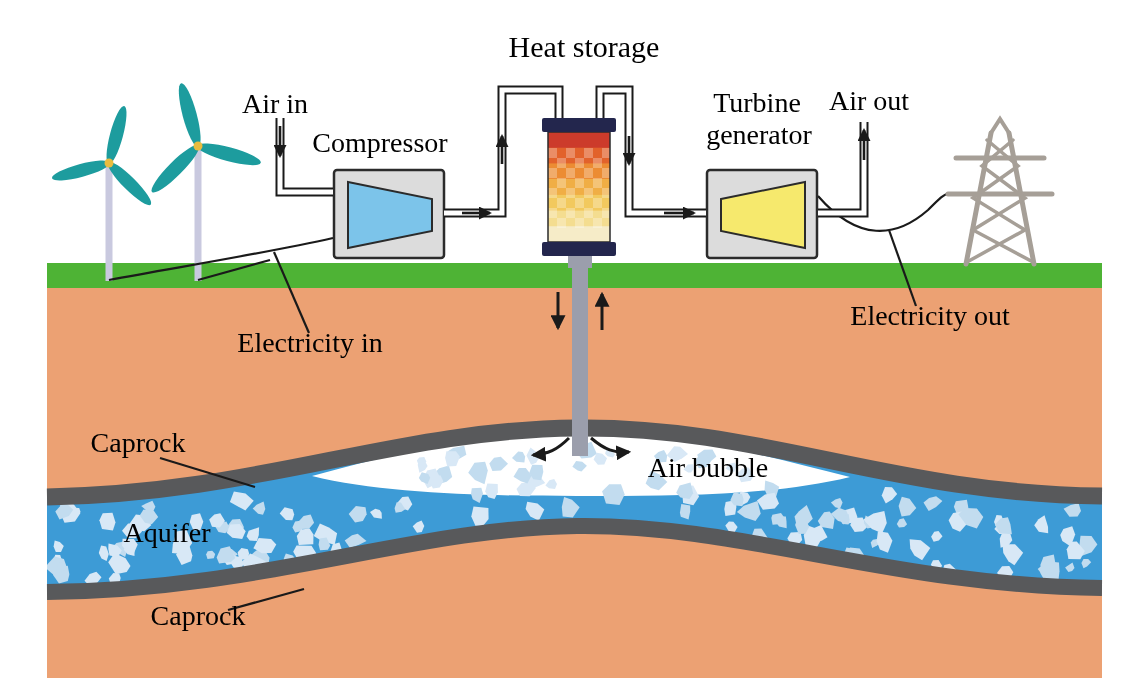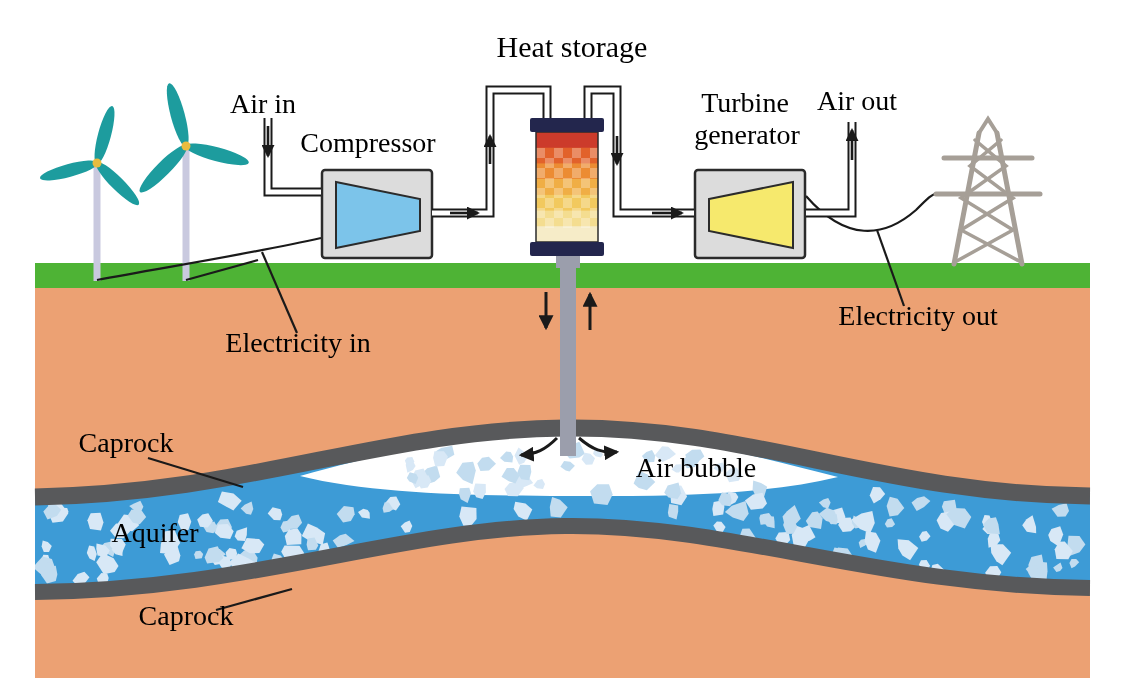--- a/index.html
+++ b/index.html
@@ -1,16 +1,16 @@
 <!DOCTYPE html>
 <html><head>
 <meta charset="utf-8">
 <style>
   html,body{margin:0;padding:0;background:#fff;}
-  .stage{width:1081px;height:692px;position:relative;background:#fff;}
+  .stage{width:1081px;height:692px;position:relative;background:#fff;padding-left:12px;}
   svg{display:block;}
   text{font-family:"Liberation Serif","DejaVu Serif",serif;font-size:28px;fill:#000;}
   .big{font-size:30px;}
 </style>
 </head>
 <body>
 
 <div class="stage">
 <svg width="1125" height="692" viewBox="0 0 1125 692">
   <defs>

